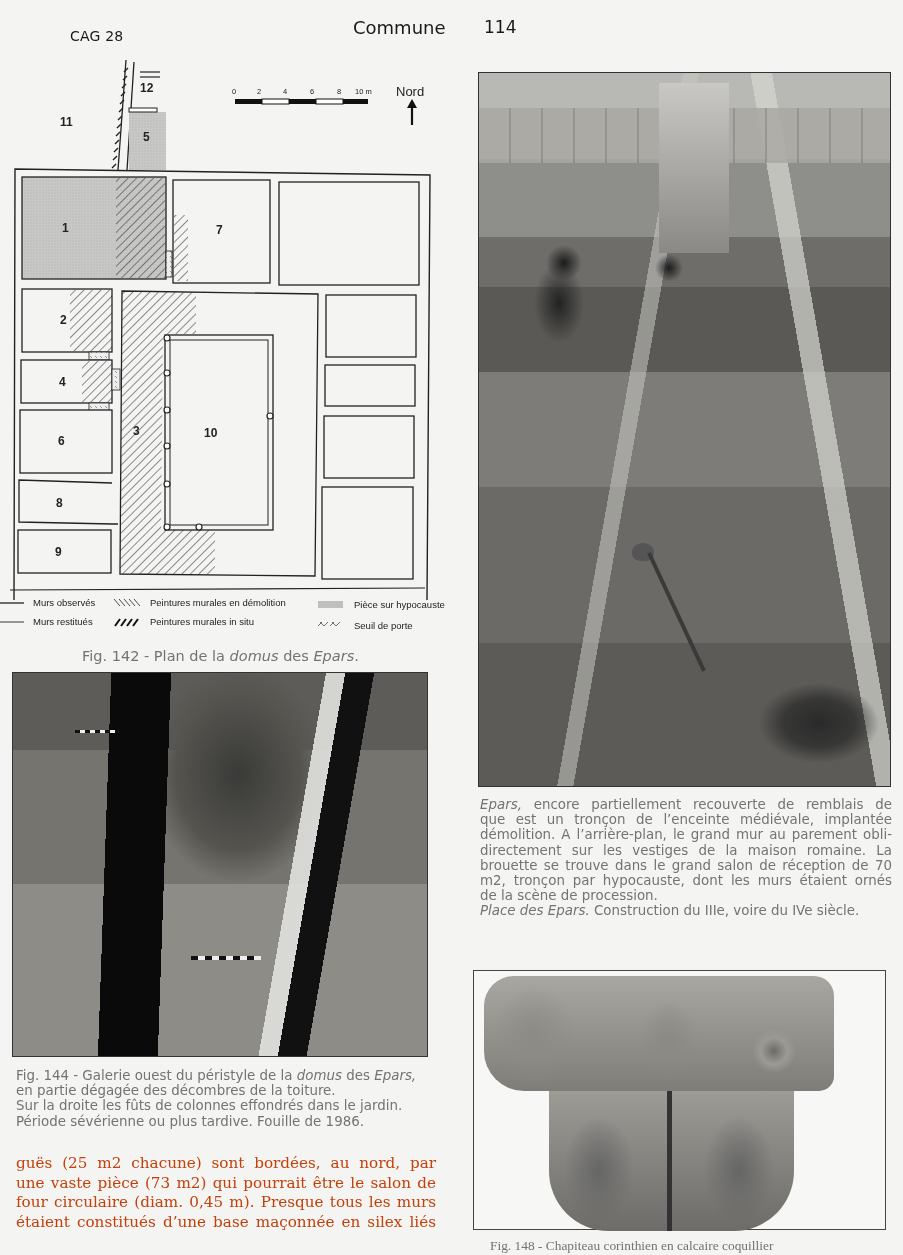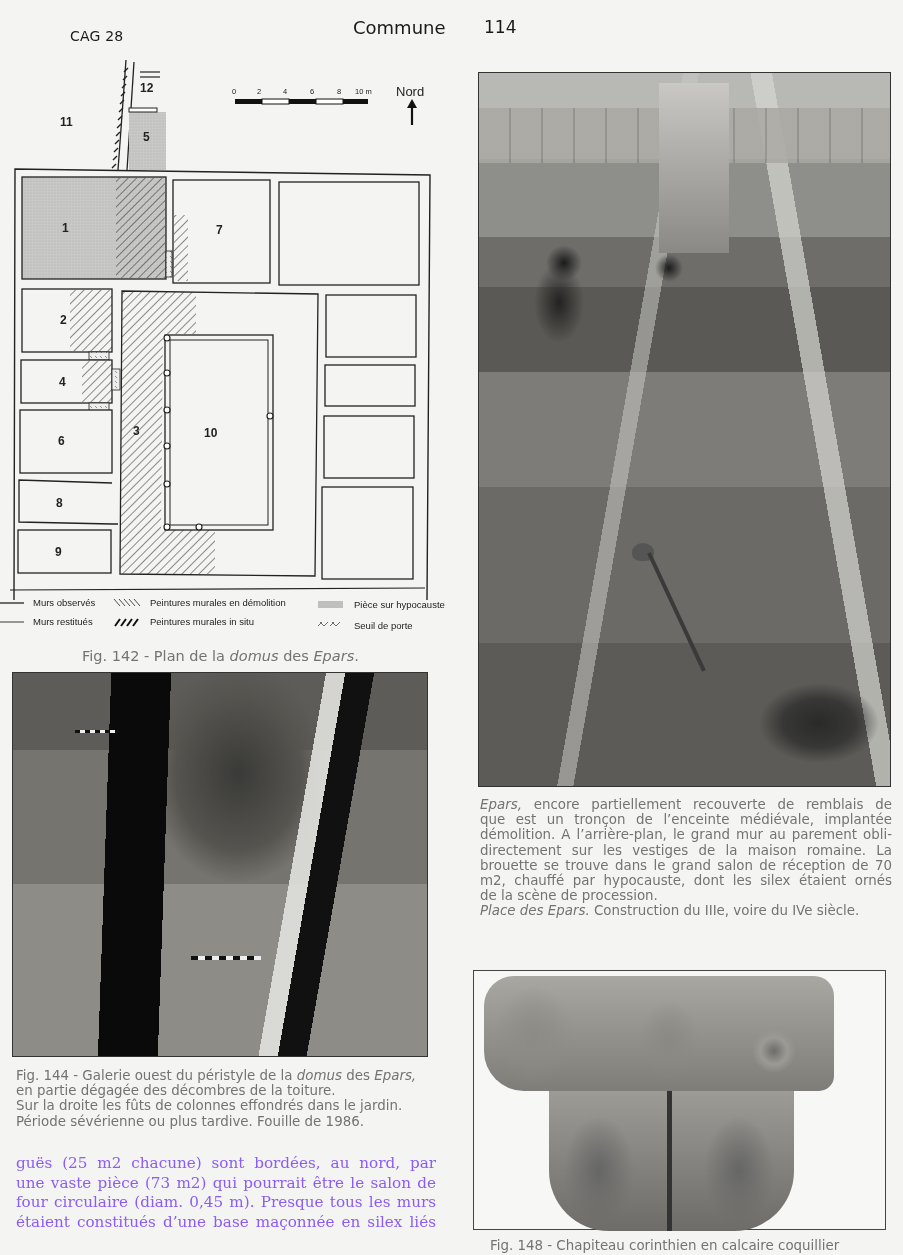--- a/index.html
+++ b/index.html
@@ -22,25 +22,25 @@
     .caption {
       font-size: 13.4px; line-height: 15.2px; color: #737373;
       font-family: "DejaVu Sans", sans-serif;
     }
     .caption em { font-style: italic; }
     .cap142 { left: 82px; top: 649px; font-size: 14.5px; }
     .cap143 { left: 480px; top: 797px; width: 412px; text-align: justify; }
     .cap143 .line { display: block; }
     .cap143 .just { text-align: justify; text-align-last: justify; display: block; }
     .cap144 { left: 16px; top: 1068px; width: 440px; }
-    .cap148 { left: 490px; top: 1238px; width: 400px; font-size: 13.4px; }
+    .cap148 { left: 490px; top: 1238px; width: 400px; font-size: 13.4px; font-family: Liberation Serif, serif; }
 
     .body-text {
       left: 16px; top: 1154px; width: 420px;
-      font-family: "DejaVu Serif", serif; font-size: 15.2px; line-height: 19.5px; color: #8b5cf6;
+      font-family: "DejaVu Serif", serif; font-size: 15.2px; line-height: 19.5px; color: #c2410c;
     }
     .body-text span { display: block; text-align: justify; text-align-last: justify; white-space: nowrap; }
 
     .photo { overflow: hidden; border: 1px solid #333; }
     .photo143 {
       left: 478px; top: 72px; width: 411px; height: 713px;
       background:
         radial-gradient(ellipse 60px 40px at 340px 650px, #2a2a2a 0%, rgba(40,40,40,0.7) 60%, transparent 100%),
         radial-gradient(ellipse 25px 40px at 80px 230px, #222 0%, transparent 100%),
         radial-gradient(ellipse 18px 18px at 85px 190px, #1a1a1a 0%, transparent 100%),
@@ -242,21 +242,21 @@
   <div class="shovel-head"></div>
   <div class="shovel"></div>
 </div>
 
 <div class="abs caption cap143">
   <span class="just"><em>Epars,</em><span> encore partiellement recouverte de remblais de</span></span>
   <span class="just">que est un tronçon de l’enceinte médiévale, implantée</span>
   <span class="just">démolition. A l’arrière-plan, le grand mur au parement obli-</span>
   <span class="just">directement sur les vestiges de la maison romaine. La</span>
   <span class="just">brouette se trouve dans le grand salon de réception de 70</span>
-  <span class="just">m2, chauffé par hypocauste, dont les silex étaient ornés</span>
+  <span class="just">m2, tronçon par hypocauste, dont les murs étaient ornés</span>
   <span class="line">de la scène de procession.</span>
   <span class="line"><em>Place des Epars.</em><span> Construction du IIIe, voire du IVe siècle.</span></span>
 </div>
 
 <div class="abs photo photo144">
   <div class="scale-bar"></div>
   <div class="scale-bar2"></div>
 </div>
 
 <div class="abs caption cap144">

